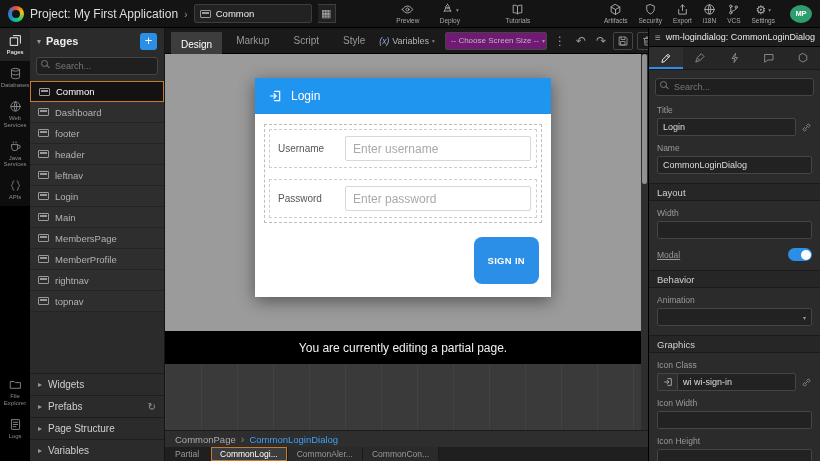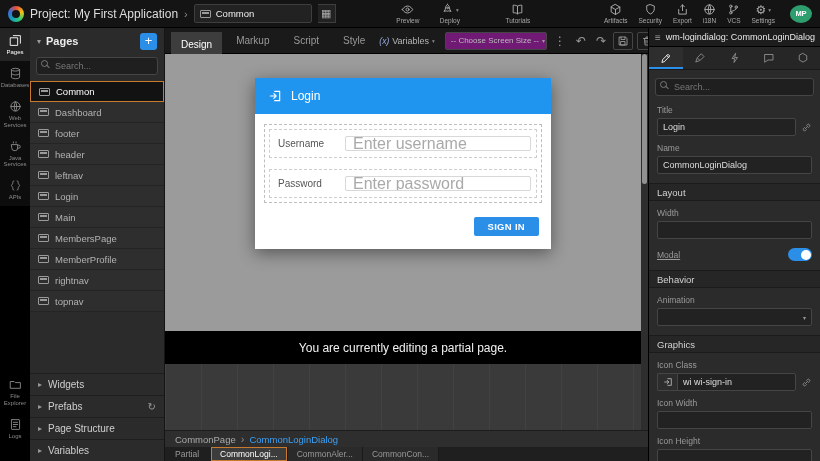--- a/index.html
+++ b/index.html
@@ -105,26 +105,26 @@
   .wm-dialog { position:absolute; left:50%; transform:translateX(-50%); top:24px; width:296px;
     background:#fff; box-shadow:0 4px 16px rgba(0,0,0,0.45); }
   .dlg-header { height:36px; background:#2095f0; display:flex; align-items:center; gap:9px;
     padding:0 13px; color:#fff; font-size:12px; }
   .dlg-header .ic svg { width:14px; height:14px; stroke-width:2; }
   .dlg-body { padding:10px 9px 4px; }
   .form-outline { border:1px dashed #bdbdbd; padding:4px; }
   .field-row { border:1px dashed #cecece; padding:6px 5px; display:flex; align-items:center; }
   .field-row + .field-row { margin-top:11px; }
   .field-label { width:70px; color:#555; font-size:10px; padding-left:3px; }
-  .field-input { flex:1; height:15px; border:1px solid #d8d8d8; border-radius:2px; font-size:16px;
+  .field-input { flex:1; height:25px; border:1px solid #d8d8d8; border-radius:2px; font-size:12px;
     padding:0 7px; color:#333; outline:none; min-width:0; }
   .field-input::placeholder { color:#a9a9a9; }
   .dlg-footer { padding:10px 12px 13px; display:flex; justify-content:flex-end; }
   .signin-btn { background:#2b8fe8; color:#fff; border:none; font-size:9.5px; font-weight:bold;
-    padding:4px 14px; border-radius:2px; letter-spacing:0.3px; cursor:pointer;
+    padding:18px 14px; border-radius:8px; letter-spacing:0.3px; cursor:pointer;
     font-family:"Liberation Sans", sans-serif; }
 
   .breadcrumbbar { position:absolute; bottom:14px; left:0; right:0; height:17px; background:#2e2e2e;
     border-top:1px solid #1c1c1c; display:flex; align-items:center; gap:5px; padding:0 10px;
     font-size:9.5px; color:#aaa; }
   .crumb { cursor:pointer; }
   .crumb.active { color:#3da1f5; }
   .foottabs { position:absolute; bottom:0; left:0; right:0; height:14px; background:#1f1f1f;
     display:flex; align-items:stretch; font-size:8.5px; color:#999; }
   .group-label { padding:0 12px 0 10px; line-height:14px; }

